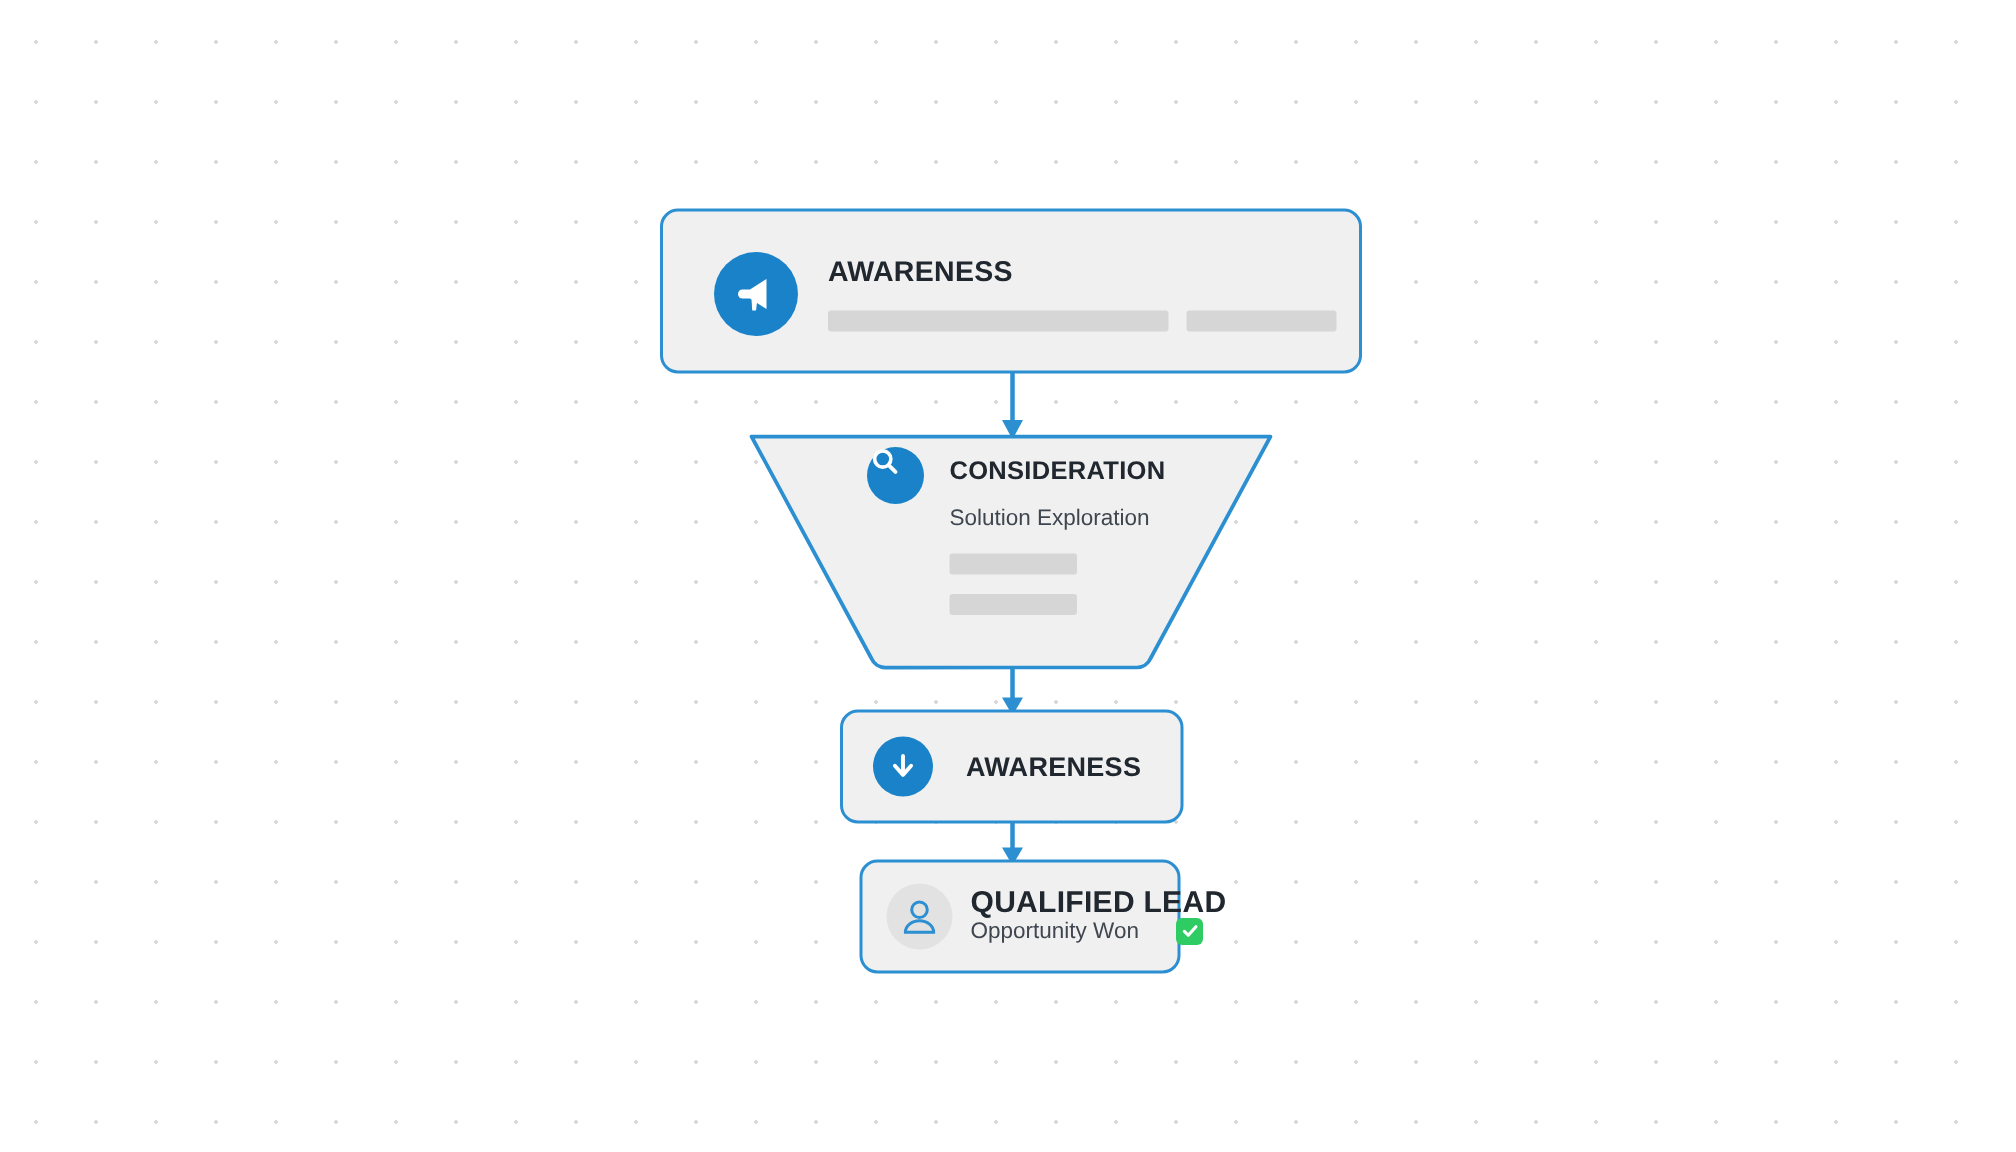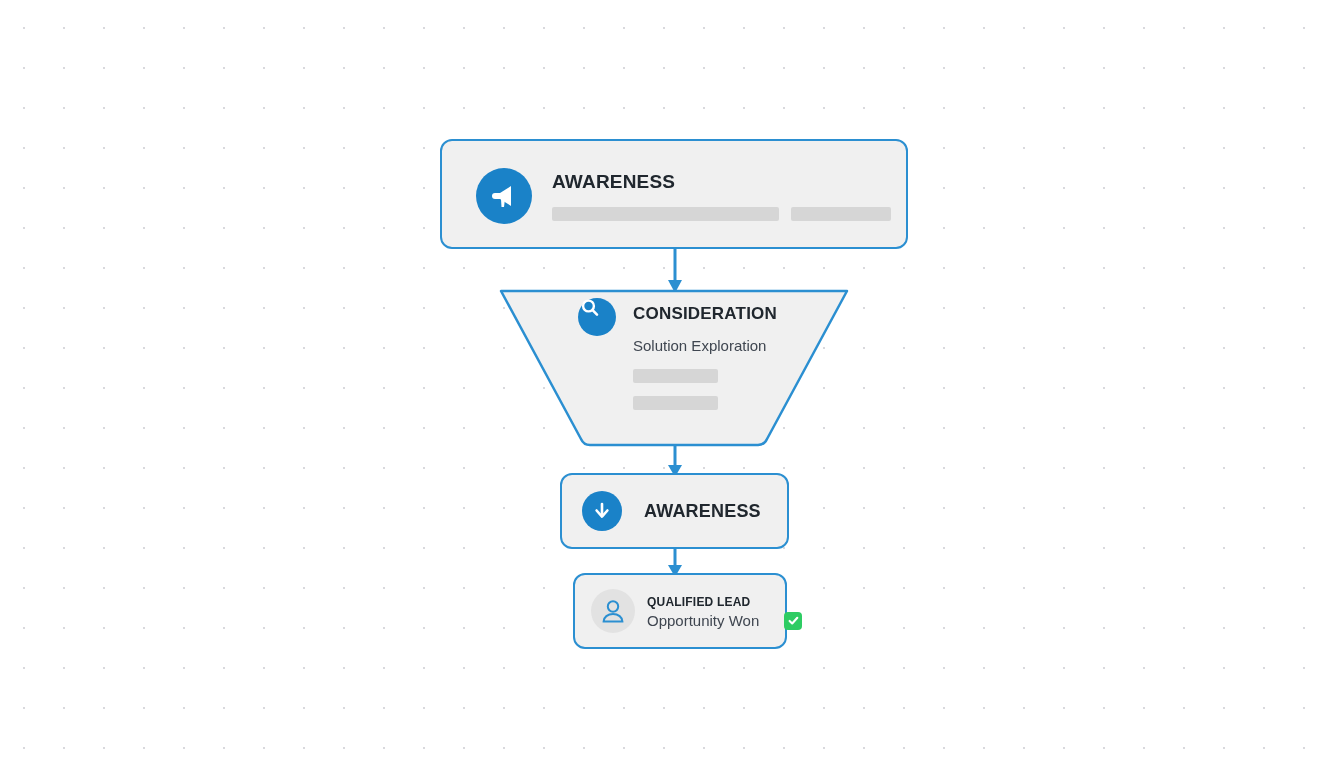--- a/index.html
+++ b/index.html
@@ -186,21 +186,21 @@
     background: #e2e2e2;
     display: flex;
     align-items: center;
     justify-content: center;
     flex: none;
   }
   #stage-lead .text-block {
     margin-left: 12px;
   }
   #stage-lead .title {
-    font-size: 12px;
+    font-size: 20px;
     line-height: 19px;
   }
   #lead-status-row {
     display: flex;
     align-items: center;
     margin-top: 0;
     gap: 17px;
   }
   #stage-lead .subtitle {
     font-size: 15px;

